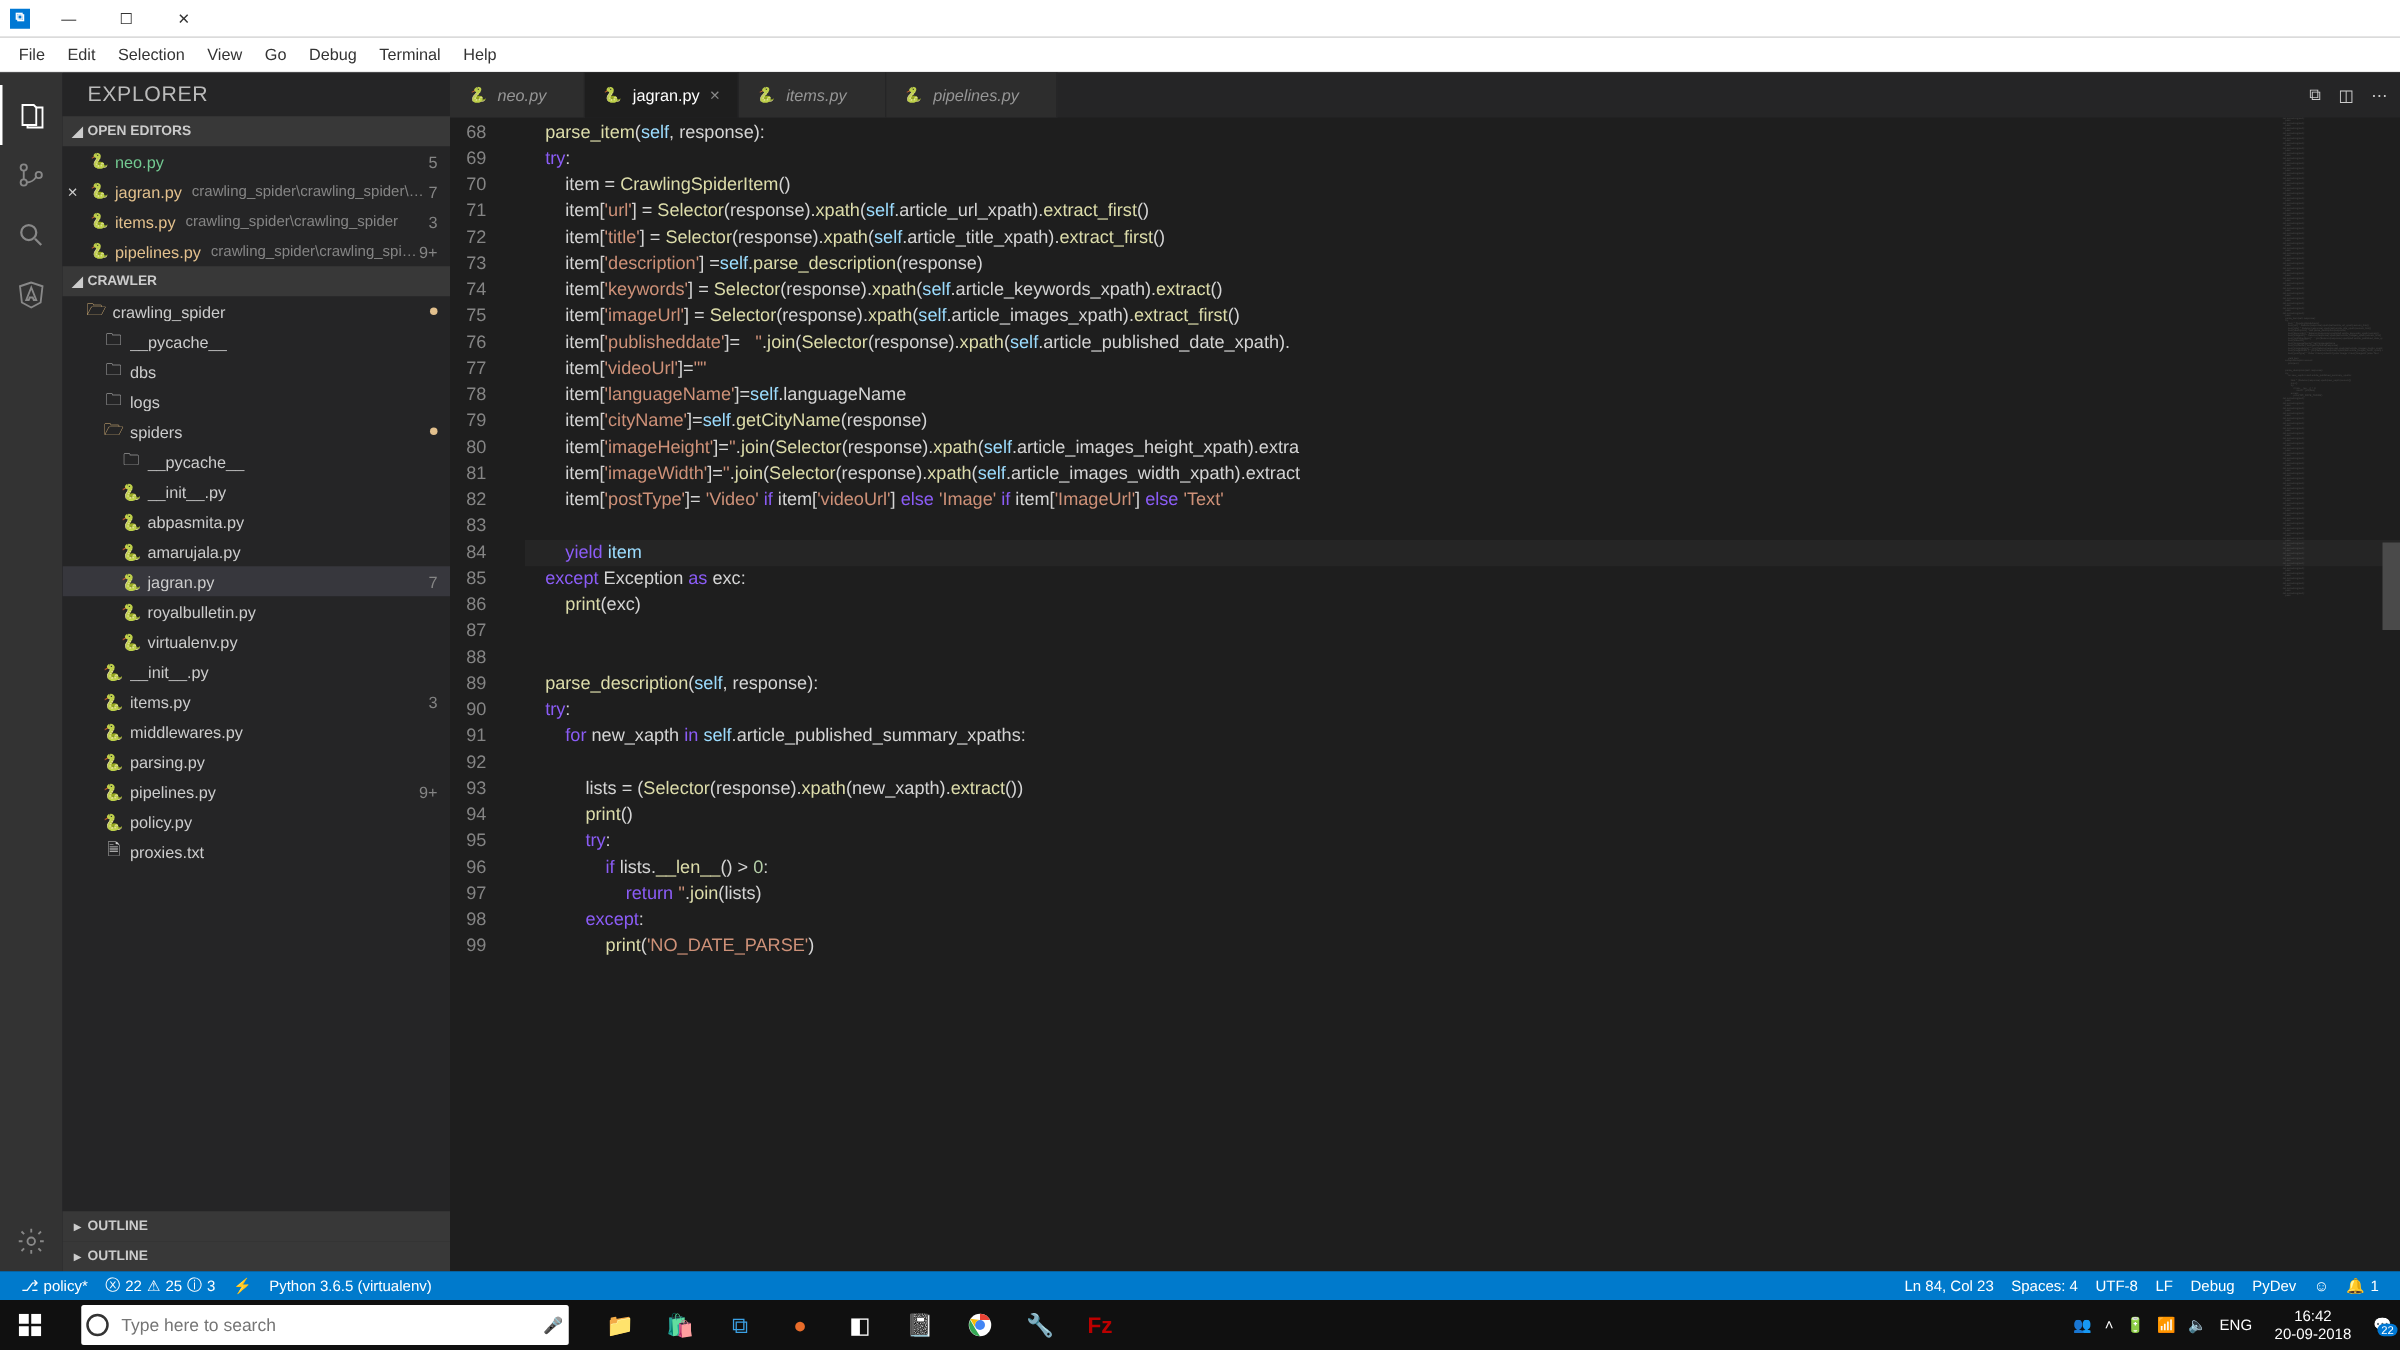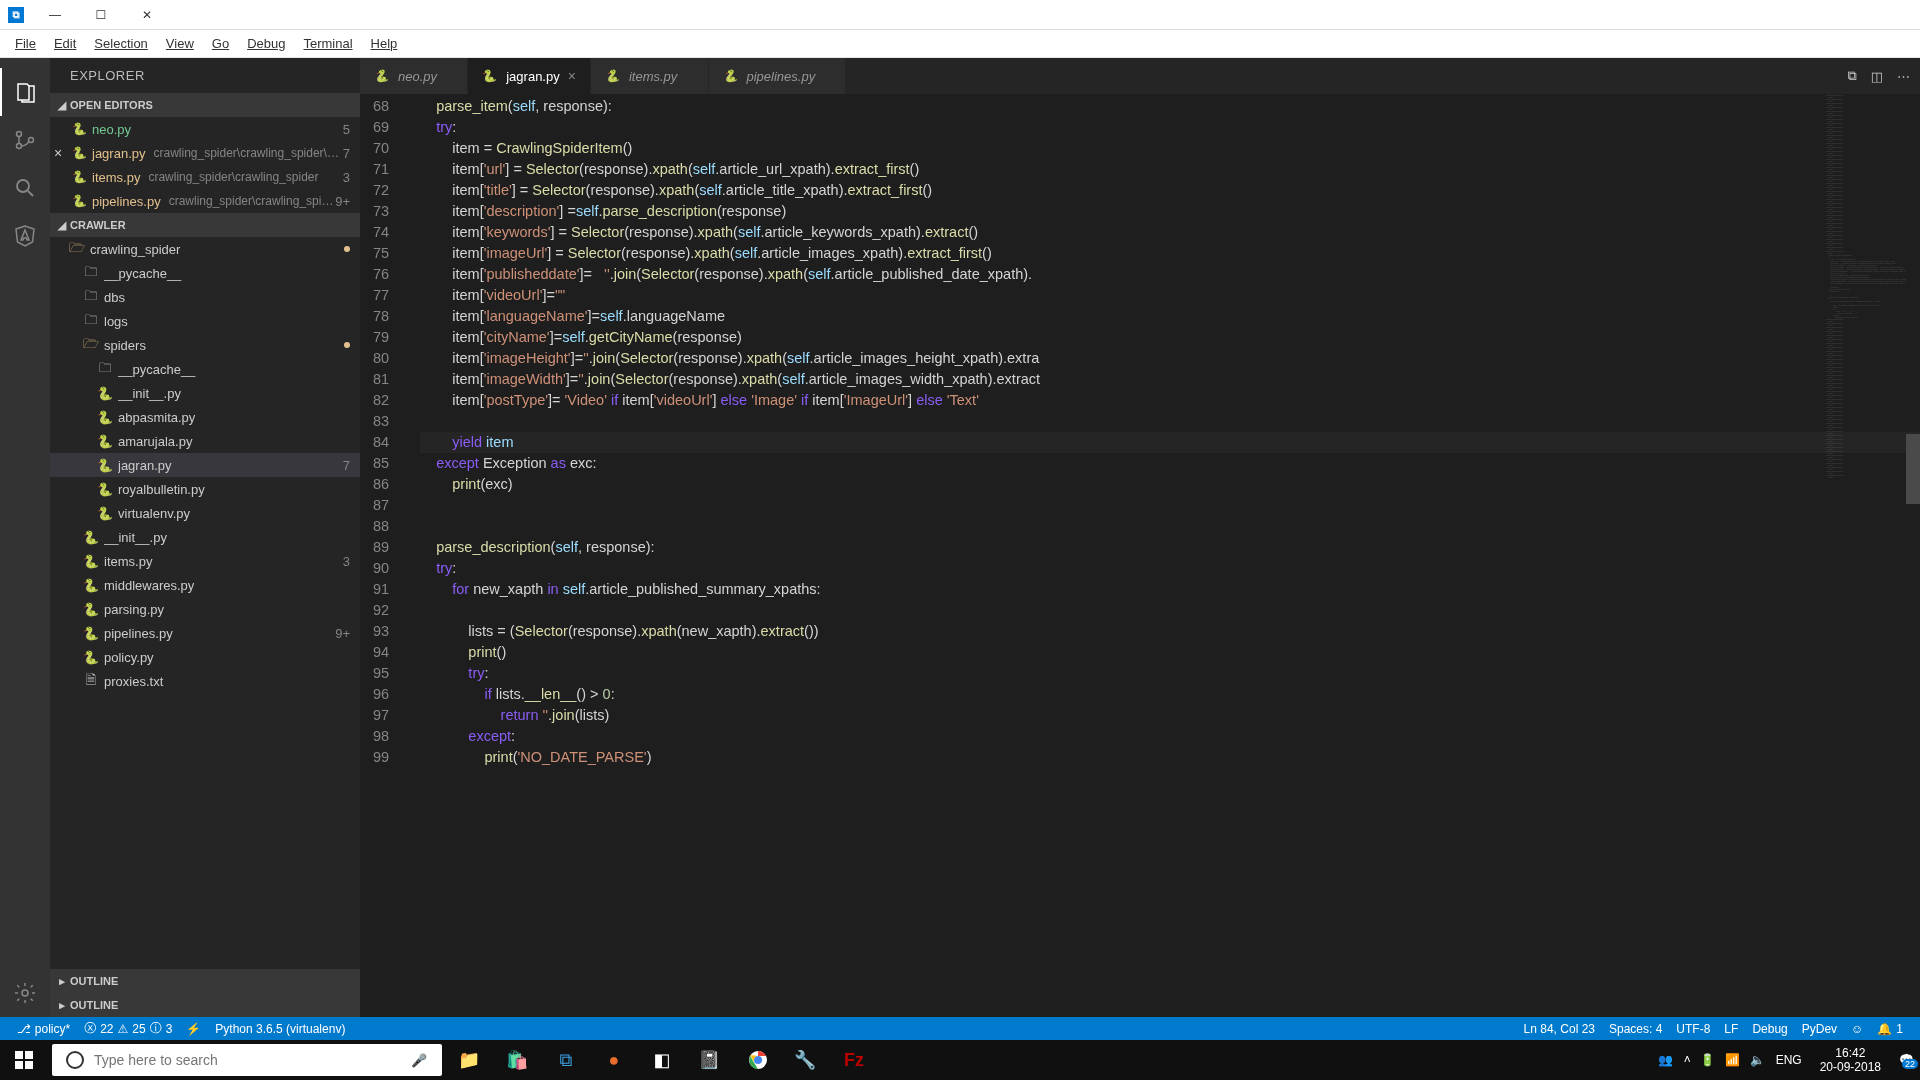--- a/index.html
+++ b/index.html
@@ -6,34 +6,34 @@
 body { width: 1920px; height: 1080px; overflow: hidden; background: #1e1e1e; color: #ccc; font-size: 13px; display: flex; flex-direction: column; }
 
 
 .titlebar { height: 30px; background: #fff; color: #333; display: flex; align-items: center; padding: 0 8px; font-size: 12px; border-bottom: 1px solid #ddd; }
 .titlebar .app-icon { width: 16px; height: 16px; background: #0078d4; margin-right: 8px; display:flex;align-items:center;justify-content:center;color:#fff;font-size:10px;font-weight:bold; }
 .titlebar .title-text { flex:1; }
 .titlebar .win-btn { width: 46px; height: 30px; display:flex; align-items:center; justify-content:center; color:#333; font-size:12px; }
 
 
 .menubar { height: 28px; background: #fff; color: #333; display: flex; align-items: center; padding: 0 6px; font-size: 13px; border-bottom: 1px solid #e5e5e5; }
-.menubar .menu-item { padding: 0 9px; height:100%; display:flex; align-items:center; cursor:pointer;text-decoration:underline; }
+.menubar .menu-item { padding: 0 9px; height:100%; display:flex; align-items:center; cursor:pointer; }
 
 
 .main { flex:1; display:flex; background:#252526; min-height:0; }
 
 
 .activitybar { width: 50px; background: #333333; display:flex; flex-direction:column; align-items:center; padding-top:10px; }
 .activitybar .ab-icon { width:50px; height:48px; display:flex; align-items:center; justify-content:center; color:#888; font-size:24px; cursor:pointer; position:relative; }
 .activitybar .ab-icon.active { color:#fff; border-left:2px solid #fff; }
 .activitybar .spacer { flex:1; }
 
 
 .sidebar { width: 310px; background:#252526; display:flex; flex-direction:column; font-size:13px; color:#ccc; }
-.sidebar-title { height:35px; padding-left:20px; display:flex; align-items:center; text-transform:uppercase; font-size:13px; letter-spacing:0.5px; color:#bbb; }
+.sidebar-title { height:35px; padding-left:20px; display:flex; align-items:center; text-transform:uppercase; font-size:17px; letter-spacing:0.5px; color:#bbb; }
 .section-header { height:24px; display:flex; align-items:center; background:#383838; padding-left:4px; font-size:11px; font-weight:bold; text-transform:uppercase; cursor:pointer; }
 .section-header .twisty { width:16px; text-align:center; }
 .editor-item { height:24px; display:flex; align-items:center; padding-left:22px; cursor:pointer; position:relative; }
 .editor-item .close { position:absolute; left:4px; color:#ccc; font-size:14px; visibility:hidden; }
 .editor-item.modified .close { visibility:visible; }
 .editor-item .fname { margin-left:4px; }
 .editor-item .fpath { color:#858585; margin-left:8px; font-size:12px; overflow:hidden; text-overflow:ellipsis; white-space:nowrap; flex:1; }
 .editor-item .badge { color:#858585; margin-right:10px; }
 .py-icon { width:16px; height:16px; display:inline-flex; align-items:center; justify-content:center; color:#4B8BBE; font-size:12px; }
 .fname.git-mod { color:#e2c08d; }
@@ -79,21 +79,21 @@
 .code .hl { background:rgba(255,255,255,0.03); }
 
 
 .statusbar { height:23px; background:#007acc; color:#fff; display:flex; align-items:center; font-size:12px; padding:0 10px; }
 .statusbar .sb-item { padding:0 7px; display:flex; align-items:center; gap:4px; height:100%; cursor:pointer;}
 .statusbar .spacer { flex:1; }
 
 
 .taskbar { height:40px; background:#101010; display:flex; align-items:center; color:#fff; }
 .taskbar .start { width:48px; height:40px; display:flex; align-items:center; justify-content:center; }
-.taskbar .search { flex:0 0 390px; height:32px; margin:4px; background:#fff; border-radius:2px; display:flex; align-items:center; padding:0 14px; color:#666; gap:10px;}
+.taskbar .search { flex:0 0 390px; height:32px; margin:17px; background:#fff; border-radius:2px; display:flex; align-items:center; padding:0 4px; color:#666; gap:10px;}
 .taskbar .search input { border:none; outline:none; flex:1; font-size:14px; background:transparent; color:#333; }
 .taskbar .search .mic { color:#555; }
 .taskbar .tb-icon { width:48px; height:40px; display:flex; align-items:center; justify-content:center; cursor:pointer; font-size:18px;}
 .taskbar .tray { margin-left:auto; display:flex; align-items:center; gap:10px; padding-right:6px; font-size:12px;}
 .taskbar .clock { text-align:center; line-height:14px; font-size:12px; padding:0 8px;}
 
 svg { display:block; }
 </style>
 </head>
 <body>

